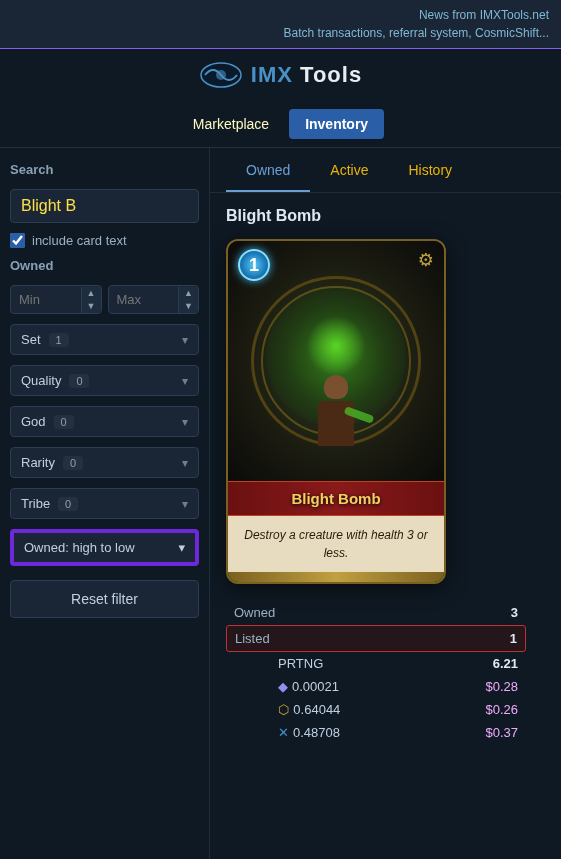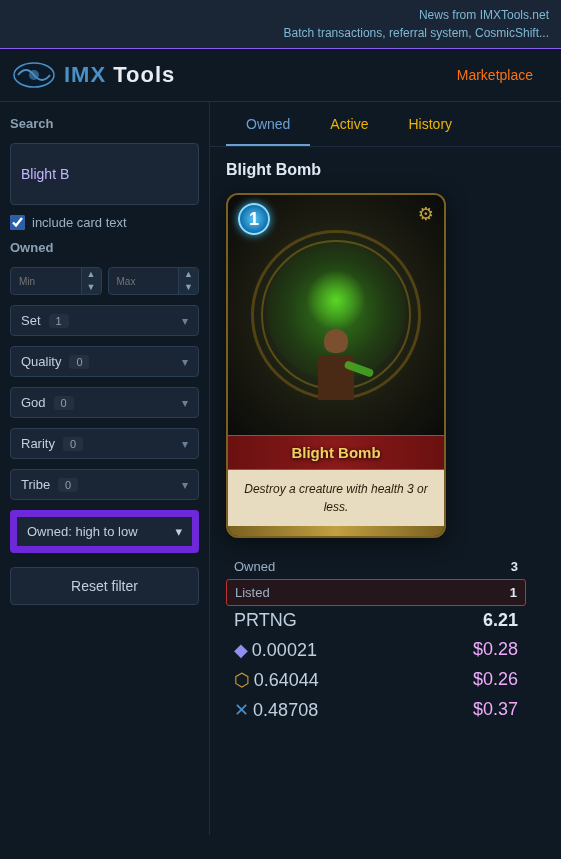--- a/index.html
+++ b/index.html
@@ -26,20 +26,21 @@
     .news-banner div { line-height: 1.5; }
 
     
     .header {
       background: #0f1923;
       display: flex;
       align-items: center;
       padding: 8px 12px;
       border-bottom: 1px solid #243040;
       gap: 16px;
+      flex-direction: column;
     }
     .logo-area {
       display: flex;
       align-items: center;
       gap: 8px;
       flex: 1;
     }
     .logo-icon {
       width: 44px;
       height: 36px;
@@ -56,21 +57,21 @@
       gap: 4px;
       align-items: center;
     }
     .nav-btn {
       padding: 7px 16px;
       border-radius: 4px;
       font-size: 14px;
       cursor: pointer;
       border: none;
       background: transparent;
-      color: #f97316;
+      color: #fef9c3;
     }
     .nav-btn.active {
       background: #2a5fa8;
       color: #fff;
       font-weight: 600;
     }
 
     
     .main-layout {
       display: flex;
@@ -92,23 +93,23 @@
       font-size: 13px;
       color: #8aa0b4;
       margin-bottom: 2px;
       font-weight: 600;
     }
     .search-input {
       width: 100%;
       background: #1a2535;
       border: 1px solid #2a3d52;
       border-radius: 4px;
-      padding: 22px 10px;
-      color: #c4b5fd;
-      font-size: 14px;
+      padding: 7px 10px;
+      color: #fde047;
+      font-size: 16px;
       outline: none;
     }
     .checkbox-row {
       display: flex;
       align-items: center;
       gap: 7px;
       font-size: 13px;
       color: #9ab0c4;
     }
     .checkbox-row input[type=checkbox] {
@@ -128,21 +129,21 @@
       border-radius: 4px;
       display: flex;
       align-items: center;
       overflow: hidden;
     }
     .spin-input input {
       flex: 1;
       background: transparent;
       border: none;
       color: #c0d0e0;
-      font-size: 10px;
+      font-size: 13px;
       padding: 6px 8px;
       outline: none;
       width: 60px;
     }
     .spin-btns {
       display: flex;
       flex-direction: column;
       border-left: 1px solid #2a3d52;
     }
     .spin-btns button {
@@ -183,21 +184,21 @@
     }
     .filter-arrow {
       color: #6a8099;
       font-size: 12px;
     }
 
     .sort-row {
       display: flex;
       align-items: center;
       background: #1a2535;
-      border: 7px solid #6d28d9;
+      border: 4px solid #6d28d9;
       border-radius: 4px;
       padding: 7px 10px;
       justify-content: space-between;
       cursor: pointer;
       font-size: 13px;
       color: #c0d0e0;
     }
 
     .reset-btn {
       width: 100%;
@@ -345,23 +346,24 @@
     .stat-row.highlighted {
       background: rgba(60,20,20,0.5);
       border: 1px solid #c03030;
     }
     .stat-label { color: #9ab0c4; }
     .stat-value { color: #e0e8f0; font-weight: 600; }
 
     .price-row {
       display: flex;
       justify-content: space-between;
-      align-items: flex-start;
+      align-items: flex-end;
       padding: 4px 8px;
-      font-size: 18px;
+      font-size: 13px;
+      margin-left: 44px;
     }
     .price-left { color: #c0d0e0; display: flex; align-items: center; gap: 4px; }
     .price-usd { color: #f0abfc; }
 
     .eth-icon { color: #9090f0; }
     .gods-icon { color: #d0a030; }
     .imx-icon { color: #4090d0; }
   </style>
 </head>
 <body>
@@ -378,20 +380,21 @@
       <ellipse cx="22" cy="18" rx="20" ry="12" fill="#0a1a2a" stroke="#4a90c4" stroke-width="1.5"></ellipse>
       <path d="M6 18 Q14 8 22 18 Q30 28 38 18" stroke="#4a90c4" stroke-width="2" fill="none"></path>
       <ellipse cx="22" cy="18" rx="5" ry="5" fill="#4a90c4" opacity="0.6"></ellipse>
     </svg>
     <div class="logo-text">
       <span>IMX</span> Tools
     </div>
   </div>
   <div class="nav-buttons">
     <button class="nav-btn">Marketplace</button>
+    <button class="nav-btn active">Inventory</button>
   </div>
 </div>
 
 <div class="main-layout">
 
   <div class="sidebar">
     <div class="sidebar-label">Search</div>
     <input class="search-input" type="text" value="Blight B" placeholder="Search cards..." style="">
 
     <div class="checkbox-row">

